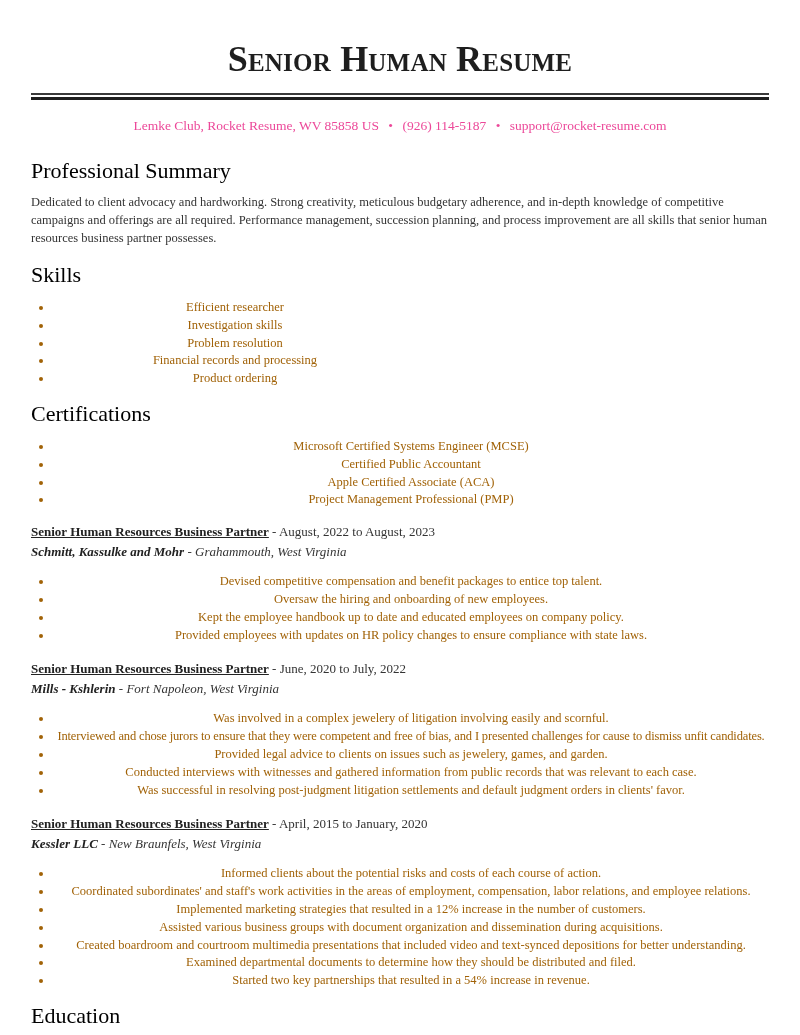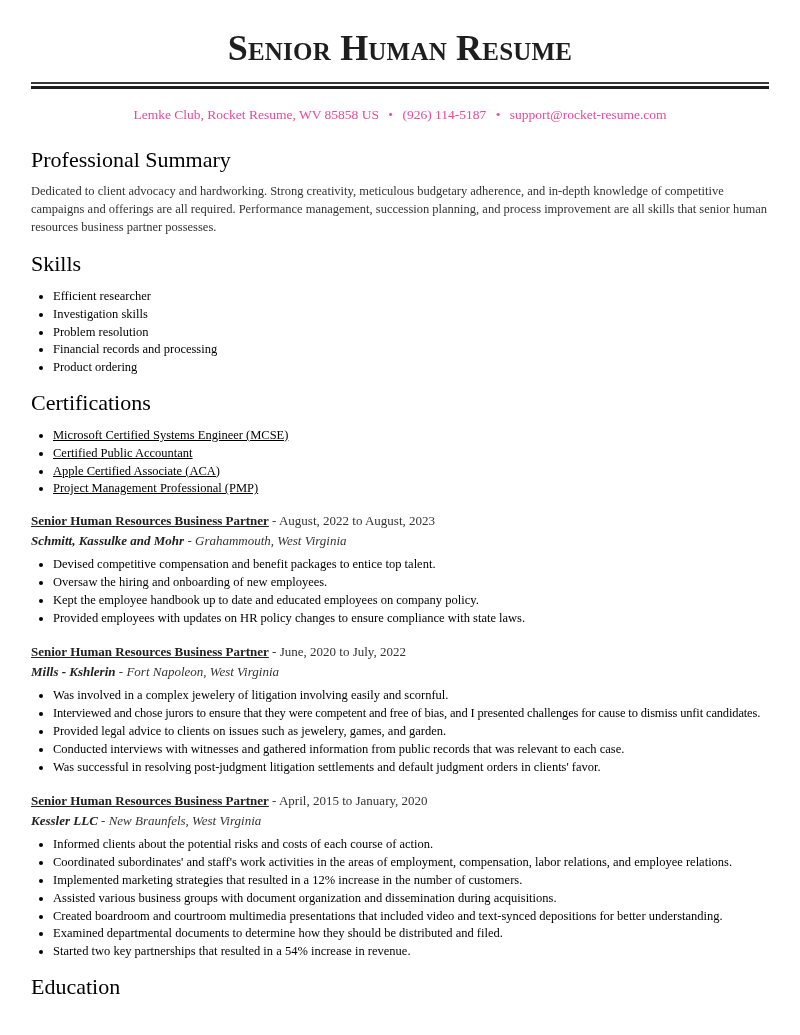--- a/index.html
+++ b/index.html
@@ -20,21 +20,21 @@
       width: 800px;
     }
     .title {
       text-align: center;
       font-size: 36px;
       font-weight: bold;
       font-variant: small-caps;
       letter-spacing: 0.2px;
       color: #1e1e1e;
       margin: 0;
-      padding-top: 28px;
+      padding-top: 39px;
       height: 54px;
       line-height: 40px;
     }
     .rule {
       margin-top: 0;
       height: 0;
       border-top: 2px solid #3a3a3a;
       width: 738px;
     }
     .rule2 {
@@ -65,21 +65,22 @@
     p.summary {
       font-size: 12.5px;
       line-height: 18px;
       margin: 8px 0 0 0;
       color: #333;
     }
     ul {
       margin: 0;
       padding: 0 0 0 22px;
       font-size: 12.5px;
-      color: #000000;
+      color: #a16207;
+      text-align: center;
     }
     ul li {
       line-height: 17.8px;
     }
     .skills-cols {
       display: flex;
       margin-top: 10px;
     }
     .skills-cols ul {
       width: 364px;
@@ -93,21 +94,21 @@
       color: #333;
     }
     .job-head b { color: #222; text-decoration: underline; }
     .job-sub {
       font-size: 13px;
       line-height: 19.5px;
       font-style: italic;
       color: #333;
     }
     .job-sub b { color: #222; }
-    .job ul { margin-top: 6px; }
+    .job ul { margin-top: 12px; }
   </style>
 </head>
 <body>
 
 <div class="page">
 
   <h1 class="title">Senior Human Resume</h1>
   <div class="rule"></div>
   <div class="rule2"></div>
 
@@ -132,21 +133,21 @@
         <li>Investigation skills</li>
         <li>Problem resolution</li>
         <li>Financial records and processing</li>
         <li>Product ordering</li>
       </ul>
     </div>
   </section>
 
   <section style="margin-top:12px;">
     <h2>Certifications</h2>
-    <ul style="margin-top:10px;text-decoration:underline;">
+    <ul style="margin-top:10px;">
       <li>Microsoft Certified Systems Engineer (MCSE)</li>
       <li>Certified Public Accountant</li>
       <li>Apple Certified Associate (ACA)</li>
       <li>Project Management Professional (PMP)</li>
     </ul>
   </section>
 
   <section style="margin-top:13px;">
 
     <div class="job" style="margin-top:8px;">

